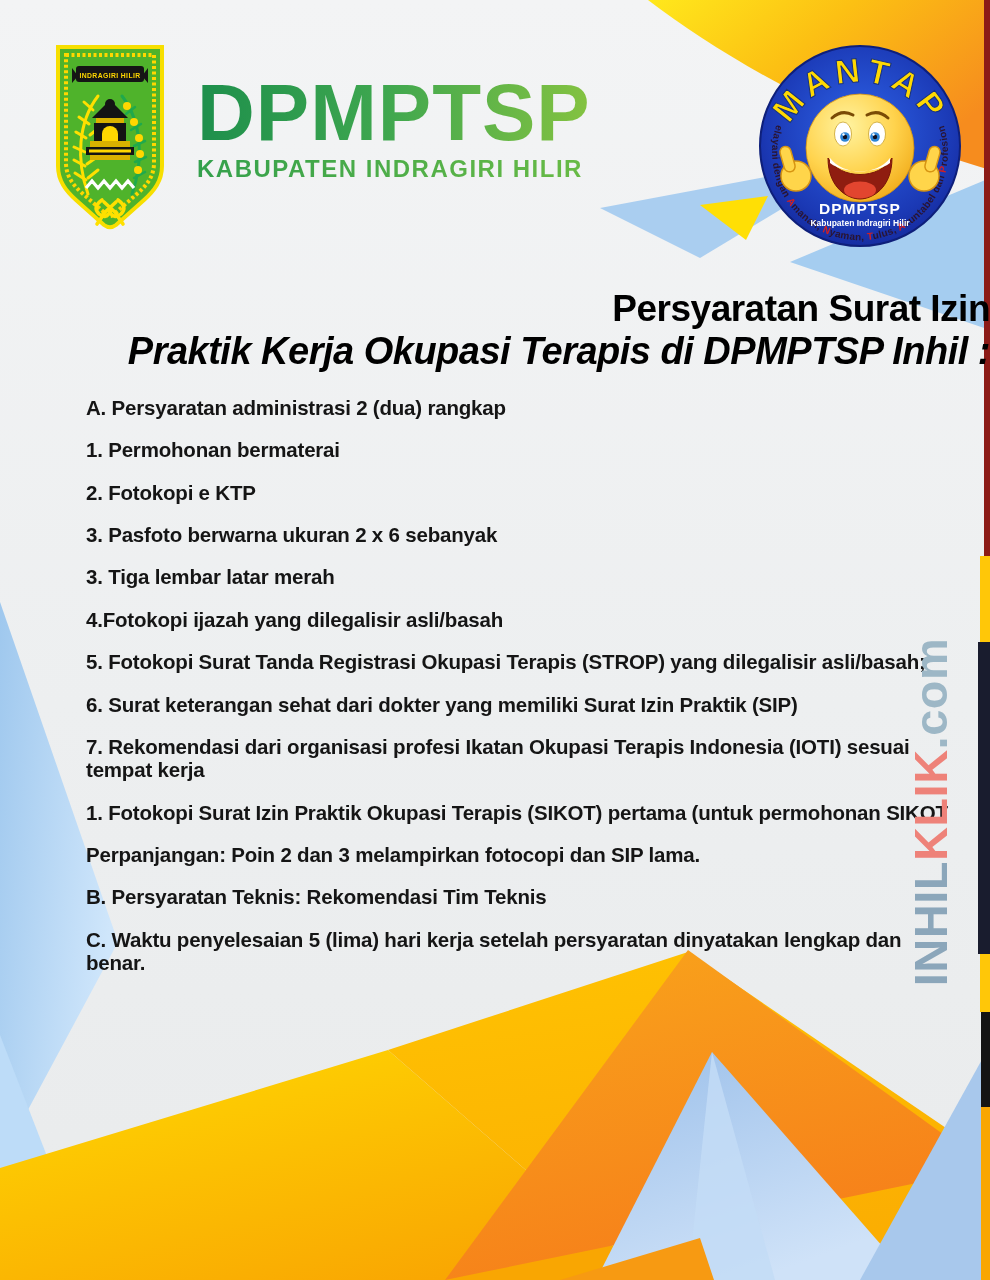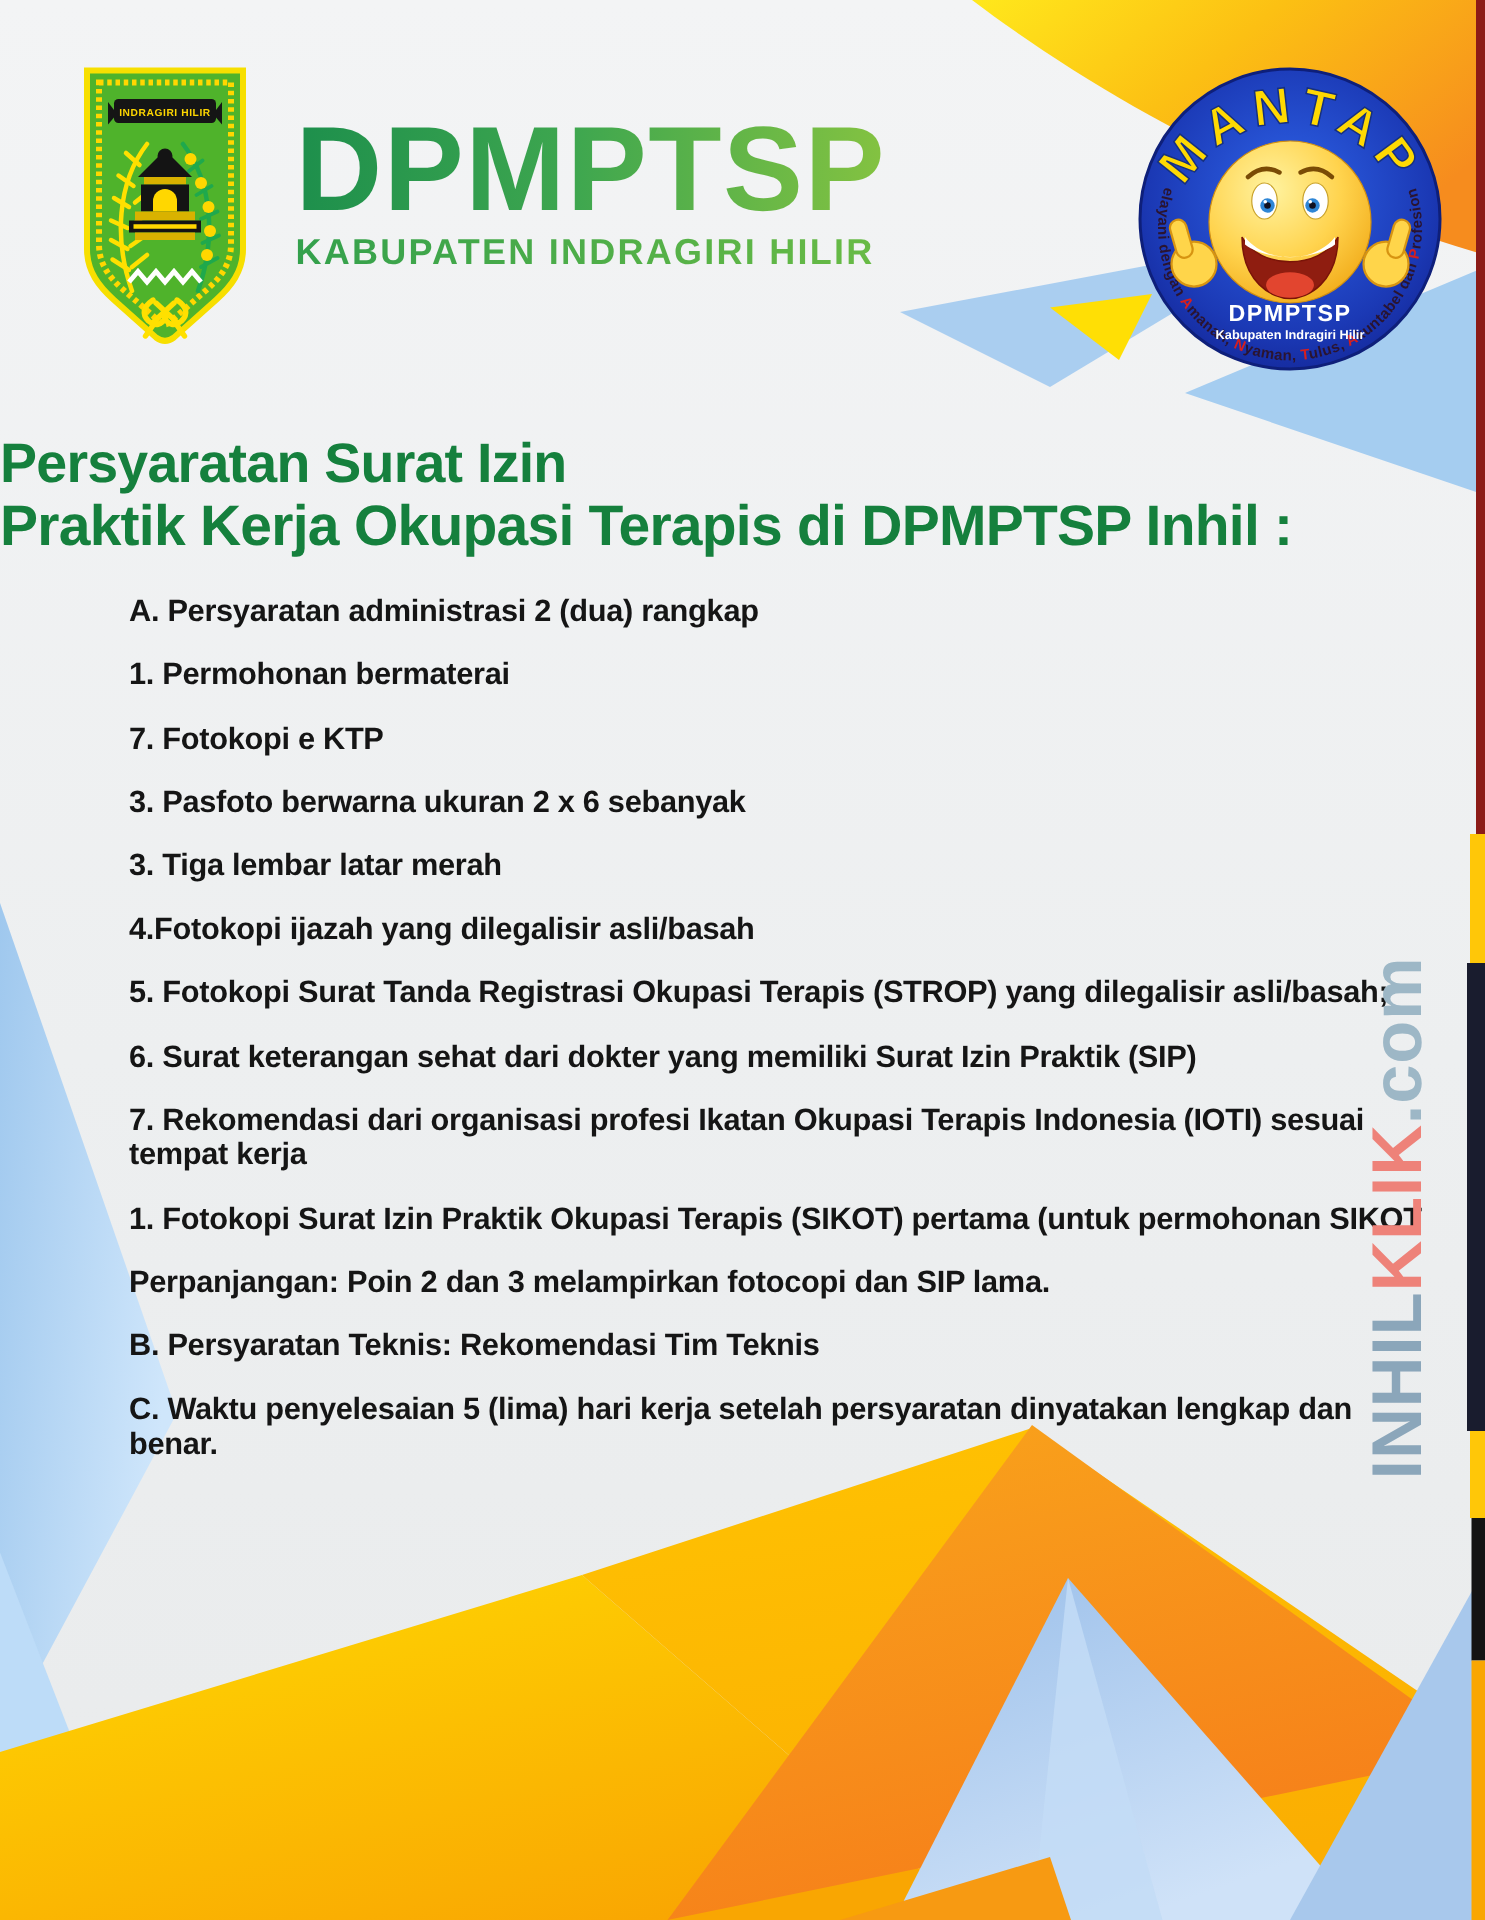--- a/index.html
+++ b/index.html
@@ -20,23 +20,23 @@
   .grad-text-sub{color:#4fae4e;}
   @supports ((-webkit-background-clip:text) or (background-clip:text)){
     .grad-text{background:linear-gradient(90deg,#1d8f4c 0%,#3fa74f 45%,#8dc63f 100%);
       -webkit-background-clip:text;background-clip:text;color:transparent;}
     .grad-text-sub{background:linear-gradient(90deg,#33a04c 0%,#6dbd45 100%);
       -webkit-background-clip:text;background-clip:text;color:transparent;}
   }
   .badge{left:756px;top:42px;width:208px;height:208px;}
 
   
-  .title{left:0;right:0;top:289px;text-align:left;color:#15803d;font-weight:bold;letter-spacing:-0.5px;}
+  .title{left:0;right:0;top:289px;text-align:right;color:#000000;font-weight:bold;letter-spacing:-0.5px;}
   .title-l1{font-size:37px;line-height:1.1;}
-  .title-l2{font-size:38px;line-height:1.12;}
+  .title-l2{font-size:38px;line-height:1.12;font-style:italic;}
 
   
   .list{left:66px;top:396px;width:884px;}
   .item{font-size:20.5px;font-weight:bold;color:#151515;margin-bottom:19px;line-height:1.14;letter-spacing:-0.2px;margin-left:20px;}
 
   
   .watermark{left:730px;top:784px;width:400px;height:56px;transform:rotate(-90deg);
     display:flex;align-items:center;justify-content:center;
     font-weight:bold;font-size:47px;letter-spacing:0.5px;}
   .wm-inhil{color:#8ba6ba;}
@@ -214,21 +214,21 @@
 </svg>
 
 <div class="layer title">
   <div class="title-l1">Persyaratan Surat Izin</div>
   <div class="title-l2">Praktik Kerja Okupasi Terapis di DPMPTSP Inhil :</div>
 </div>
 
 <div class="layer list">
   <div class="item">A. Persyaratan administrasi 2 (dua) rangkap</div>
   <div class="item">1. Permohonan bermaterai</div>
-  <div class="item">7. Fotokopi e KTP</div>
+  <div class="item">2. Fotokopi e KTP</div>
   <div class="item">3. Pasfoto berwarna ukuran 2 x 6 sebanyak</div>
   <div class="item">3. Tiga lembar latar merah</div>
   <div class="item">4.Fotokopi ijazah yang dilegalisir asli/basah</div>
   <div class="item">5. Fotokopi Surat Tanda Registrasi Okupasi Terapis (STROP) yang dilegalisir asli/basah;</div>
   <div class="item">6. Surat keterangan sehat dari dokter yang memiliki Surat Izin Praktik (SIP)</div>
   <div class="item">7. Rekomendasi dari organisasi profesi Ikatan Okupasi Terapis Indonesia (IOTI) sesuai tempat kerja</div>
   <div class="item">1. Fotokopi Surat Izin Praktik Okupasi Terapis (SIKOT) pertama (untuk permohonan SIKOT</div>
   <div class="item">Perpanjangan: Poin 2 dan 3 melampirkan fotocopi dan SIP lama.</div>
   <div class="item">B. Persyaratan Teknis: Rekomendasi Tim Teknis</div>
   <div class="item">C. Waktu penyelesaian 5 (lima) hari kerja setelah persyaratan dinyatakan lengkap dan benar.</div>

